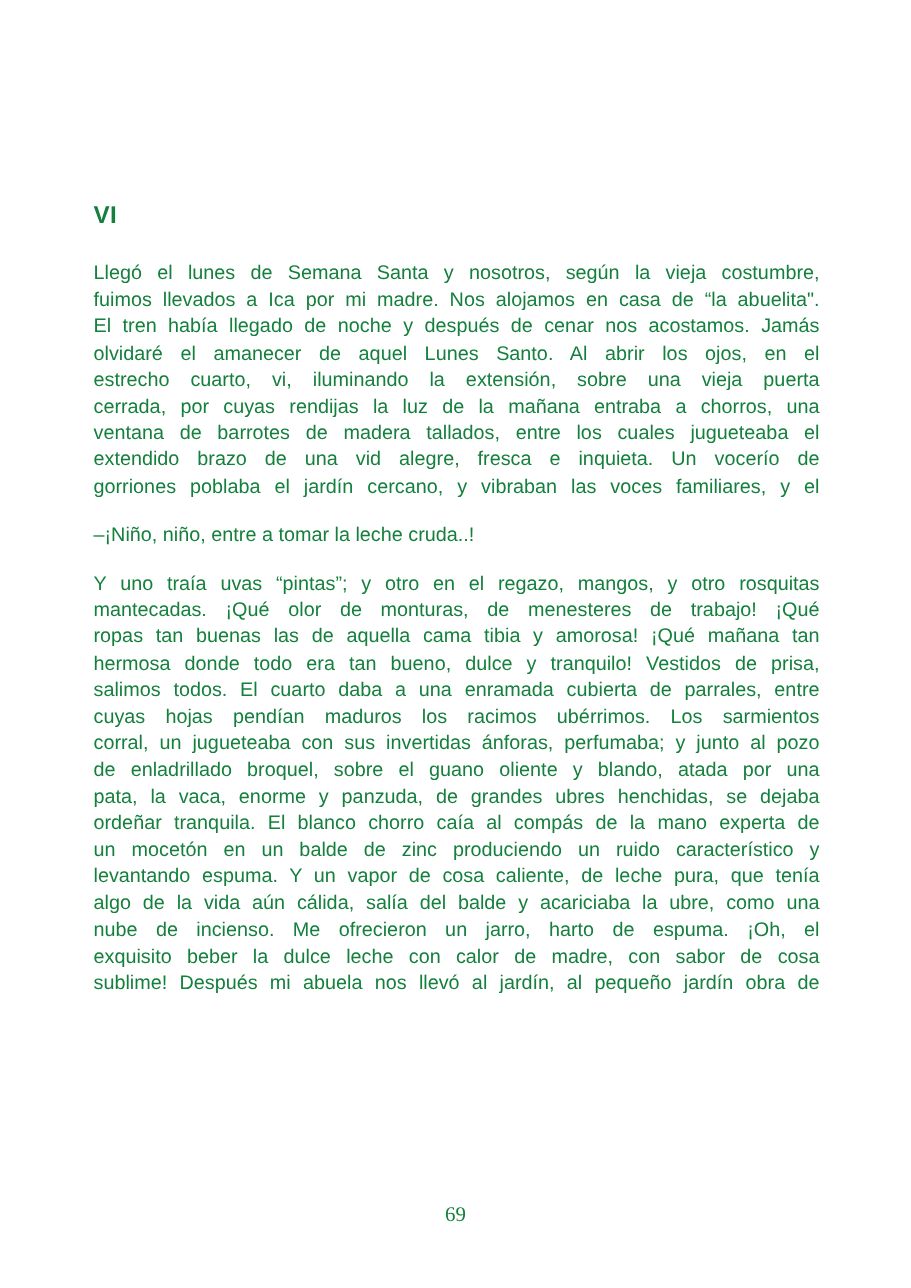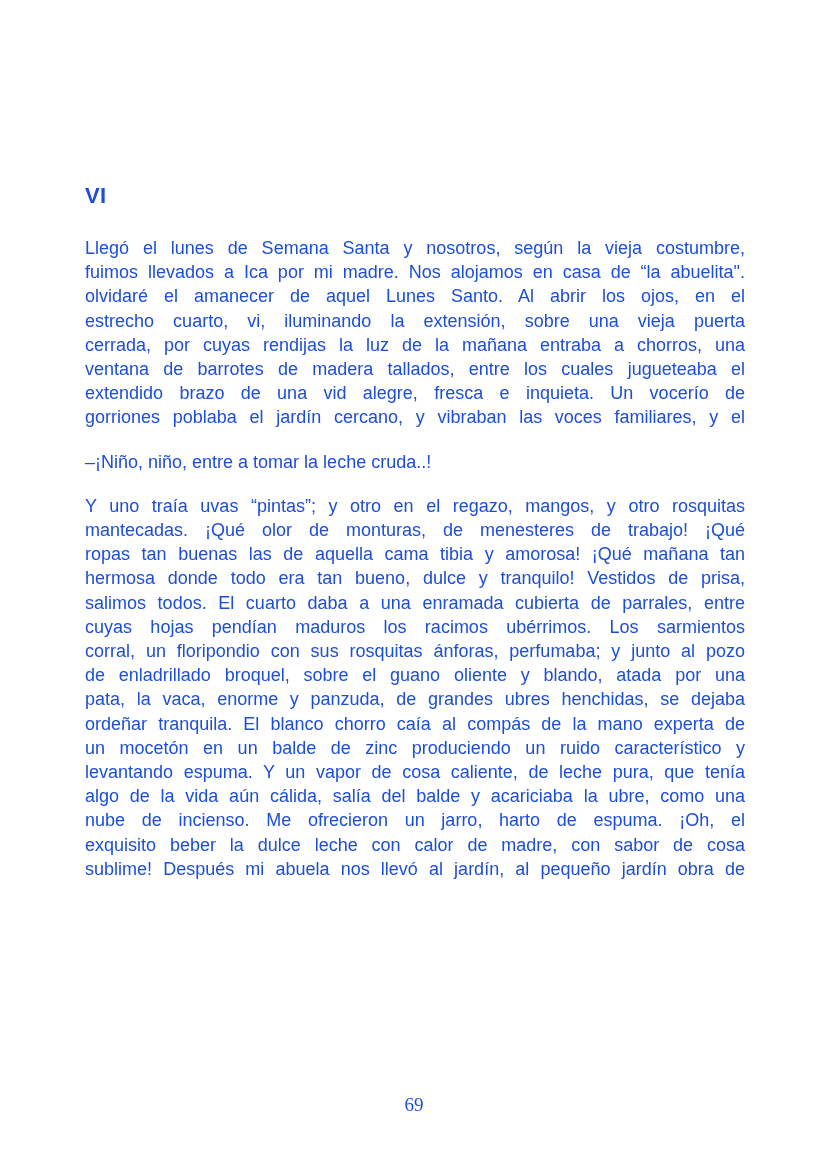--- a/index.html
+++ b/index.html
@@ -44,45 +44,46 @@
     top: 1093px;
     text-align: center;
     font-size: 19px;
     line-height: 24px;
     font-family: Liberation Serif, serif;
   }
 </style>
 </head>
 <body>
 
-<div class="page" style="color: #1d4ed8; background: rgb(255, 255, 255);">
+<div class="page" style="color: #15803d; background: rgb(255, 255, 255);">
   <div class="content">
     <h1 class="chapter-heading">VI</h1>
     <div id="paragraphs">
         <div class="paragraph">
           <div class="line">Llegó el lunes de Semana Santa y nosotros, según la vieja costumbre,</div>
           <div class="line">fuimos llevados a Ica por mi madre. Nos alojamos en casa de “la abuelita".</div>
+          <div class="line">El tren había llegado de noche y después de cenar nos acostamos. Jamás</div>
           <div class="line">olvidaré el amanecer de aquel Lunes Santo. Al abrir los ojos, en el</div>
           <div class="line">estrecho cuarto, vi, iluminando la extensión, sobre una vieja puerta</div>
           <div class="line">cerrada, por cuyas rendijas la luz de la mañana entraba a chorros, una</div>
           <div class="line">ventana de barrotes de madera tallados, entre los cuales jugueteaba el</div>
           <div class="line">extendido brazo de una vid alegre, fresca e inquieta. Un vocerío de</div>
           <div class="line">gorriones poblaba el jardín cercano, y vibraban las voces familiares, y el</div>
         </div>
         <div class="paragraph">
           <div class="line short">–¡Niño, niño, entre a tomar la leche cruda..!</div>
         </div>
         <div class="paragraph">
           <div class="line">Y uno traía uvas “pintas”; y otro en el regazo, mangos, y otro rosquitas</div>
           <div class="line">mantecadas. ¡Qué olor de monturas, de menesteres de trabajo! ¡Qué</div>
           <div class="line">ropas tan buenas las de aquella cama tibia y amorosa! ¡Qué mañana tan</div>
           <div class="line">hermosa donde todo era tan bueno, dulce y tranquilo! Vestidos de prisa,</div>
           <div class="line">salimos todos. El cuarto daba a una enramada cubierta de parrales, entre</div>
           <div class="line">cuyas hojas pendían maduros los racimos ubérrimos. Los sarmientos</div>
-          <div class="line">corral, un floripondio con sus rosquitas ánforas, perfumaba; y junto al pozo</div>
+          <div class="line">corral, un jugueteaba con sus invertidas ánforas, perfumaba; y junto al pozo</div>
           <div class="line">de enladrillado broquel, sobre el guano oliente y blando, atada por una</div>
           <div class="line">pata, la vaca, enorme y panzuda, de grandes ubres henchidas, se dejaba</div>
           <div class="line">ordeñar tranquila. El blanco chorro caía al compás de la mano experta de</div>
           <div class="line">un mocetón en un balde de zinc produciendo un ruido característico y</div>
           <div class="line">levantando espuma. Y un vapor de cosa caliente, de leche pura, que tenía</div>
           <div class="line">algo de la vida aún cálida, salía del balde y acariciaba la ubre, como una</div>
           <div class="line">nube de incienso. Me ofrecieron un jarro, harto de espuma. ¡Oh, el</div>
           <div class="line">exquisito beber la dulce leche con calor de madre, con sabor de cosa</div>
           <div class="line">sublime! Después mi abuela nos llevó al jardín, al pequeño jardín obra de</div>
         </div>

